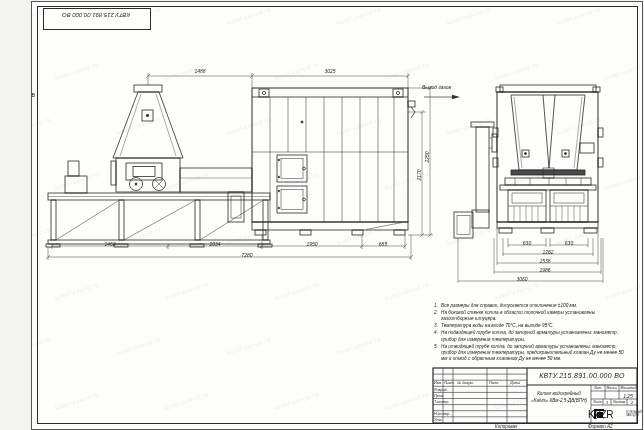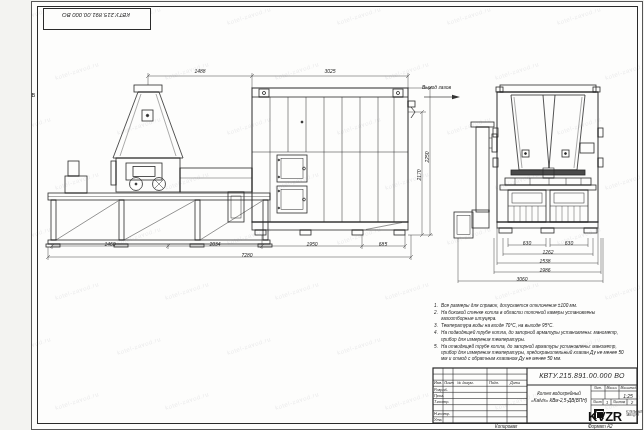--- a/index.html
+++ b/index.html
@@ -21,21 +21,21 @@
   .notes{position:absolute;left:430px;top:303px;width:198px;font-size:4.7px;font-style:italic;
          line-height:1.3;color:#1f1f1f;}
   .tb-txt{position:absolute;font-size:3.8px;font-style:italic;white-space:nowrap;}
   .tb-des{position:absolute;left:529px;top:372px;width:106px;text-align:center;font-size:7px;
           font-style:italic;letter-spacing:0.3px;}
   .tb-name{position:absolute;left:529px;top:391px;width:60px;text-align:center;font-size:4.6px;
            font-style:italic;line-height:1.45;}
   .logo-sq{position:absolute;left:594px;top:409px;width:10px;height:10px;background:#111;}
   .logo-sq::after{content:"";position:absolute;left:2px;top:2px;width:6px;height:6px;
           border:1px solid #fff;border-radius:1px;}
-  .logo-txt{position:absolute;left:588px;top:409px;font-size:13px;font-weight:bold;
+  .logo-txt{position:absolute;left:588px;top:409px;font-size:10px;font-weight:normal;
             letter-spacing:-0.4px;color:#111;}
   .logo-cap{position:absolute;left:626px;top:410.5px;font-size:2.6px;line-height:1.3;color:#333;}
 </style>
 </head>
 <body>
 
 <div class="page">
 
   <div class="sheet"></div>
   <div style="position:absolute;left:31px;top:1px;width:610px;height:427px;overflow:hidden;">

